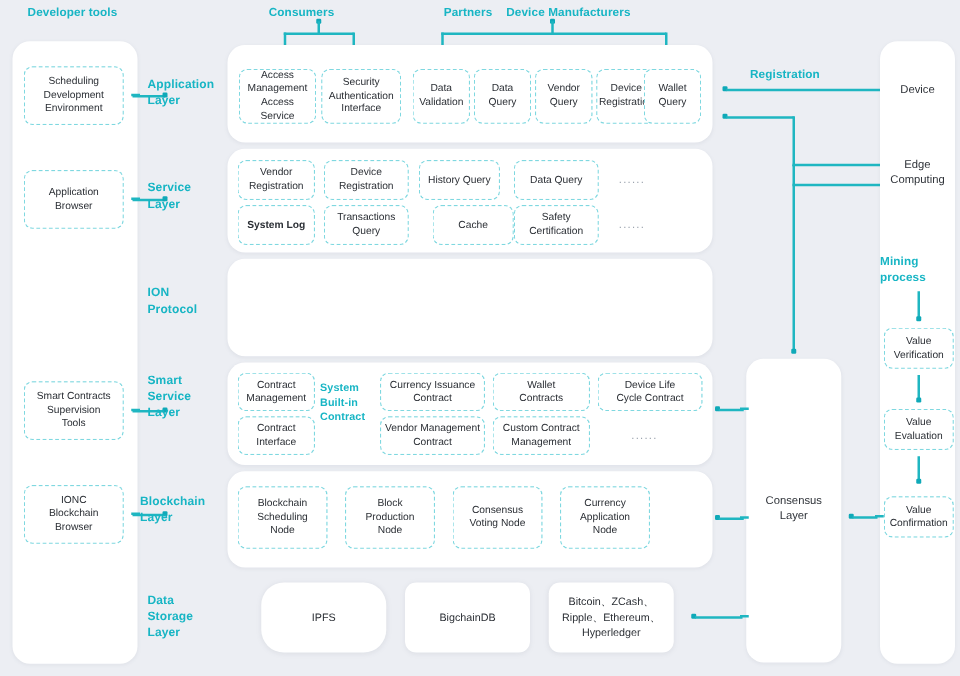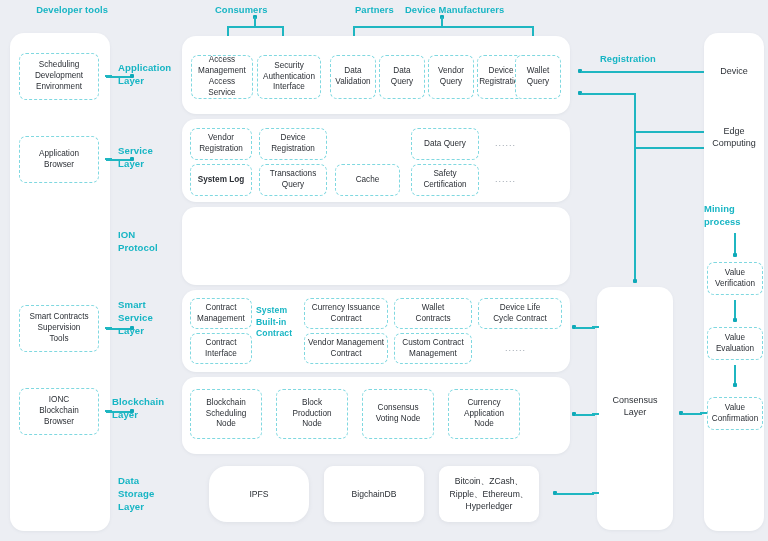--- a/index.html
+++ b/index.html
@@ -38,21 +38,21 @@
   .dot{position:absolute;width:4px;height:4px;background:#0fa9b8;border-radius:1px;}
   .cap{position:absolute;width:1.8px;height:7px;background:#1fb6c1;}
   .caph{position:absolute;height:1.8px;width:7px;background:#1fb6c1;}
   .ellip{position:absolute;color:#9aa2ad;font-size:9px;letter-spacing:1px;}
 </style>
 </head>
 <body>
 
 <div id="stage">
 
-  <div class="tl" style="left:8px;top:4px;width:100px;text-align:right;">Developer tools</div>
+  <div class="tl" style="left:8px;top:4px;width:100px;text-align:center;">Developer tools</div>
   <div class="tl" style="left:215px;top:4px;width:80px;">Consumers</div>
   <div class="tl" style="left:355px;top:4px;width:60px;">Partners</div>
   <div class="tl" style="left:405px;top:4px;width:126px;">Device Manufacturers</div>
   <div class="tl" style="left:600px;top:53px;width:84px;">Registration</div>
 
   <div class="dot" style="left:253px;top:15px;"></div>
   <div class="ln-v" style="left:254px;top:17px;height:10px;"></div>
   <div class="ln-h" style="left:227px;top:26px;width:56px;"></div>
   <div class="ln-v" style="left:227px;top:26px;height:11px;"></div>
   <div class="ln-v" style="left:282px;top:26px;height:11px;"></div>
@@ -127,27 +127,28 @@
   <div class="cell" style="left:477px;top:55px;width:48px;height:44px;white-space:pre-line;">Device
 Registration</div>
   <div class="cell" style="left:515px;top:55px;width:46px;height:44px;white-space:pre-line;">Wallet
 Query</div>
 
   <div class="panel" style="left:182px;top:119px;width:388px;height:83px;"></div>
   <div class="cell" style="left:190px;top:128px;width:62px;height:32px;white-space:pre-line;">Vendor
 Registration</div>
   <div class="cell" style="left:259px;top:128px;width:68px;height:32px;white-space:pre-line;">Device
 Registration</div>
+  <div class="cell" style="left:335px;top:128px;width:65px;height:32px;white-space:pre-line;">History Query</div>
   <div class="cell" style="left:411px;top:128px;width:68px;height:32px;white-space:pre-line;">Data Query</div>
   <div class="ellip" style="left:495px;top:138px;">......</div>
 
   <div class="cell" style="left:190px;top:164px;width:62px;height:32px;white-space:pre-line;font-weight:bold;">System Log</div>
   <div class="cell" style="left:259px;top:164px;width:68px;height:32px;white-space:pre-line;">Transactions
 Query</div>
-  <div class="cell" style="left:335px;top:164px;width:65px;height:32px;white-space:pre-line;">Cache</div>
+  <div class="cell" style="left:346px;top:164px;width:65px;height:32px;white-space:pre-line;">Cache</div>
   <div class="cell" style="left:411px;top:164px;width:68px;height:32px;white-space:pre-line;">Safety
 Certification</div>
   <div class="ellip" style="left:495px;top:174px;">......</div>
 
   <div class="panel" style="left:182px;top:207px;width:388px;height:78px;"></div>
 
   <div class="panel" style="left:182px;top:290px;width:388px;height:82px;"></div>
   <div class="cell" style="left:190px;top:298px;width:62px;height:31px;white-space:pre-line;">Contract
 Management</div>
   <div class="cell" style="left:190px;top:333px;width:62px;height:31px;white-space:pre-line;">Contract

